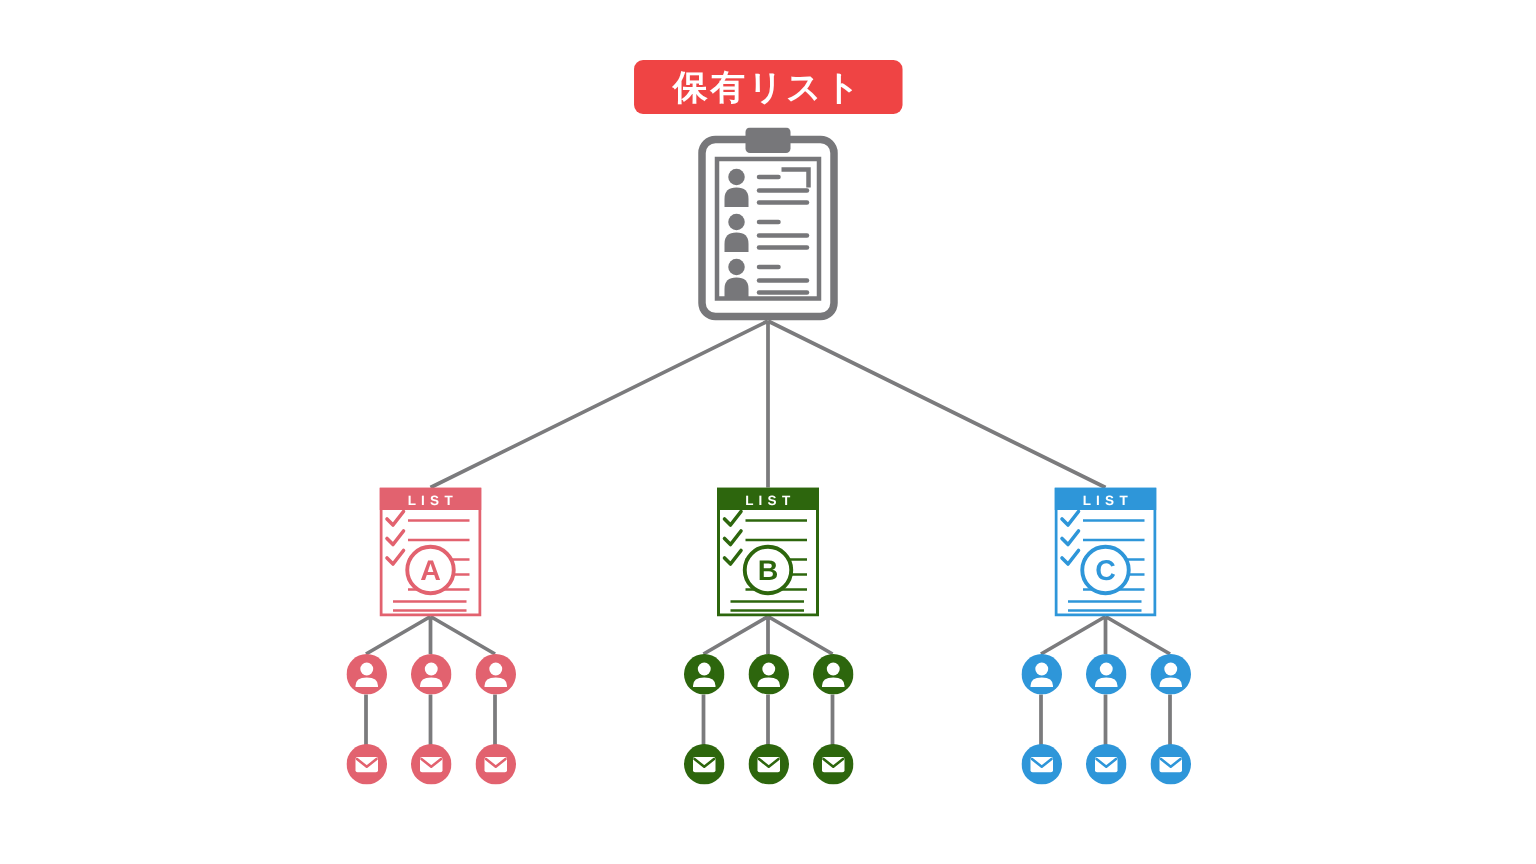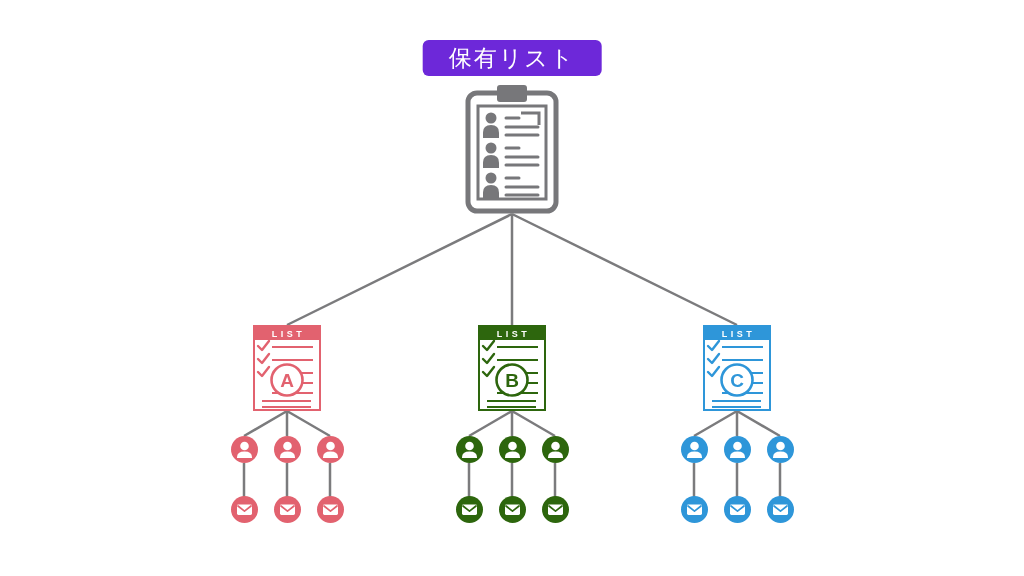--- a/index.html
+++ b/index.html
@@ -3,21 +3,21 @@
 <meta charset="utf-8">
 <style>
   html,body{margin:0;padding:0;background:#fff;}
   .canvas{
     position:relative;width:1024px;height:576px;background:#ffffff;
     font-family:"Liberation Sans","DejaVu Sans",sans-serif;overflow:hidden;
   }
   .abs{position:absolute;}
   .title-badge{
     position:absolute;top:40px;left:512px;transform:translateX(-50%);
-    background:#6d28d9;color:#ffffff;font-weight:normal;font-size:23px;
+    background:#ef4444;color:#ffffff;font-weight:bold;font-size:23px;
     line-height:36px;height:36px;padding:0 26px;border-radius:6px;
     letter-spacing:2px;white-space:nowrap;
   }
   svg{display:block;}
   text{font-family:"Liberation Sans","DejaVu Sans",sans-serif;}
 </style>
 </head>
 <body>
 
 <div class="canvas">

